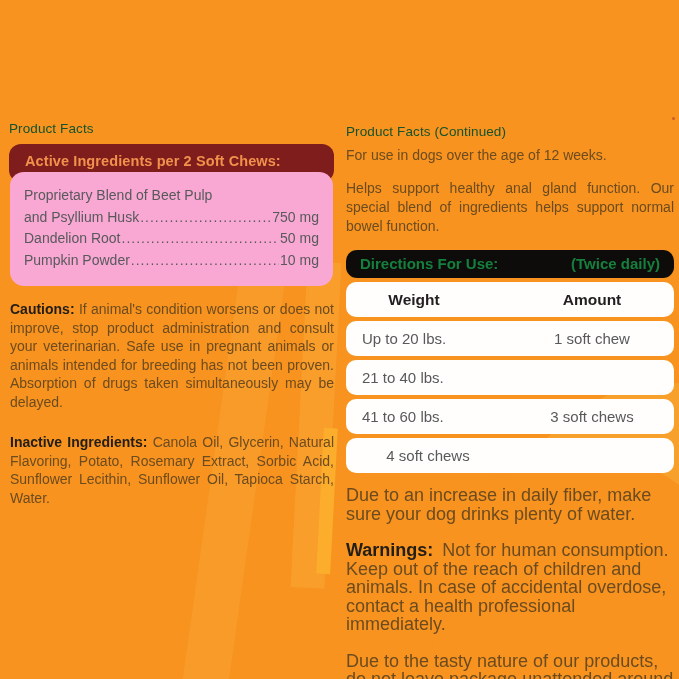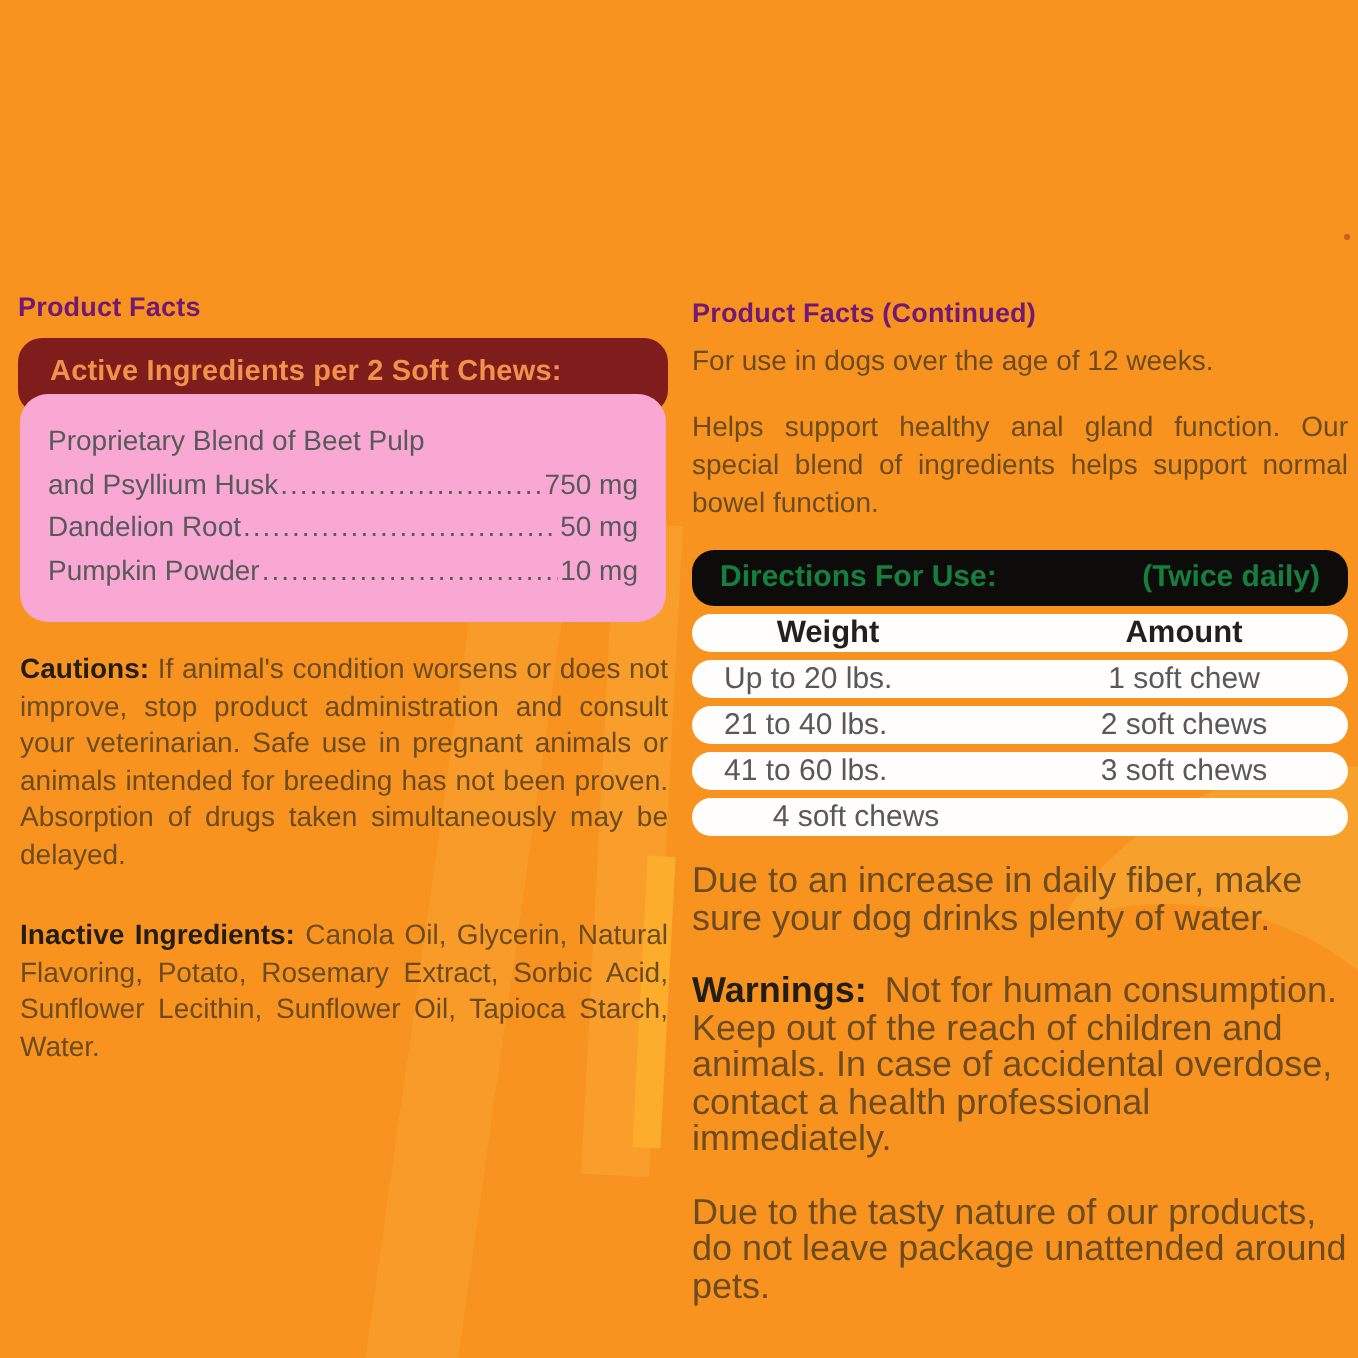--- a/index.html
+++ b/index.html
@@ -14,21 +14,21 @@
   .streak2{left:299px;top:262px;width:34px;height:326px;background:#F89E2C;transform:rotate(3deg);opacity:.9;}
   .streak3{left:320px;top:428px;width:14px;height:146px;background:#FBAD2B;transform:rotate(3deg);}
   .blob-outer{left:505px;top:383px;width:330px;height:330px;border-radius:50%;background:#F8A02C;}
   .blob-inner{left:428px;top:452px;width:310px;height:310px;border-radius:50%;background:#F7931E;}
   .red-dot{left:672px;top:117px;width:3px;height:3px;border-radius:50%;background:#C2542B;opacity:.85;}
 
   .col{position:absolute;z-index:1;}
   .col-left{left:9px;top:121px;width:325px;}
   .col-right{left:346px;top:124px;width:328px;}
 
-  .col-heading{font-size:13.5px;font-weight:700;color:#701a75;letter-spacing:.1px;margin-top:25px;}
+  .col-heading{font-size:13.5px;font-weight:400;color:#14532d;letter-spacing:.1px;}
 
   .panel{margin-top:8px;}
   .panel-header{
     background:#7f1d1d;border-radius:12px;height:34px;
     display:flex;align-items:center;padding:0 10px 4px 16px;
     color:#F0914C;font-weight:700;font-size:14.5px;letter-spacing:.1px;
   }
   .panel-body{
     background:#f9a8d4;border-radius:14px;margin:-10px 1px 0;
     padding:13px 14px 15px;position:relative;
@@ -46,21 +46,21 @@
 
   .intro1{margin-top:7px;font-size:14px;line-height:19px;color:#6D4B20;}
   .intro2{margin-top:3px;font-size:14px;line-height:19px;color:#6D4B20;text-align:justify;}
 
   .dir-bar{
     margin-top:12px;height:26px;background:#0E0C0A;border-radius:11px;
     display:flex;align-items:center;justify-content:space-between;
     padding:0 14px 2px;color:#15803d;font-weight:700;font-size:15px;
   }
   .dir-row{
-    height:19px;background:#FFFEFC;border-radius:10px;margin-top:4px;
+    height:35px;background:#FFFEFC;border-radius:10px;margin-top:4px;
     display:grid;grid-template-columns:50% 50%;align-items:center;
     font-size:15px;color:#58595B;
   }
   .dir-row.header{font-weight:700;color:#231F20;font-size:15.5px;}
   .dir-row.header .cell-w{text-align:center;padding-right:44px;}
   .dir-row.header .cell-a{text-align:center;}
   .dir-row .cell-w{padding-left:16px;}
   .dir-row .cell-a{text-align:center;}
 
   .note{margin-top:13px;font-size:18px;line-height:18.5px;color:#6D4B20;}
@@ -131,21 +131,20 @@
     <span class="cell-w">Weight</span>
     <span class="cell-a">Amount</span>
   </div>
 
   <div class="dir-row">
     <span class="cell-w">Up to 20 lbs.</span>
     <span class="cell-a">1 soft chew</span>
   </div>
   <div class="dir-row">
     <span class="cell-w">21 to 40 lbs.</span>
-    <span class="cell-a">2 soft chews</span>
   </div>
   <div class="dir-row">
     <span class="cell-w">41 to 60 lbs.</span>
     <span class="cell-a">3 soft chews</span>
   </div>
   <div class="dir-row">
     <span class="cell-a">4 soft chews</span>
   </div>
 
   <p class="note">Due to an increase in daily fiber, make sure your dog drinks plenty of water.</p>

